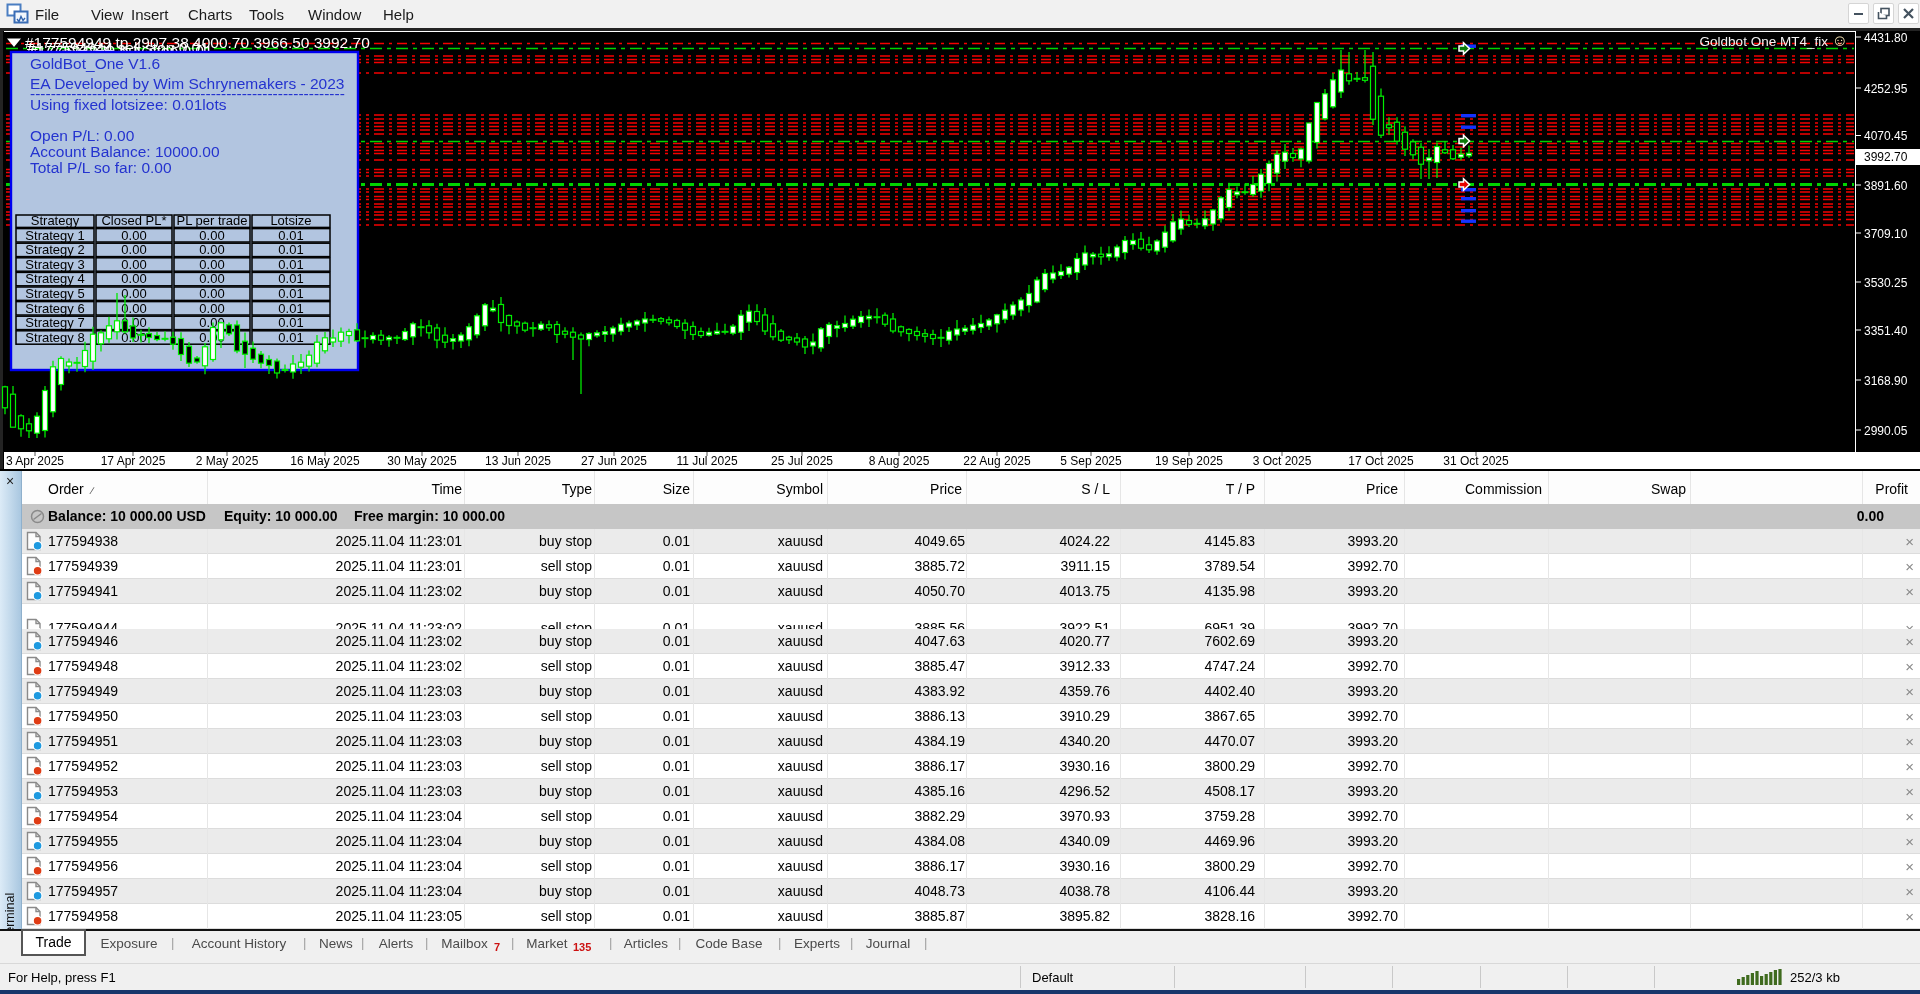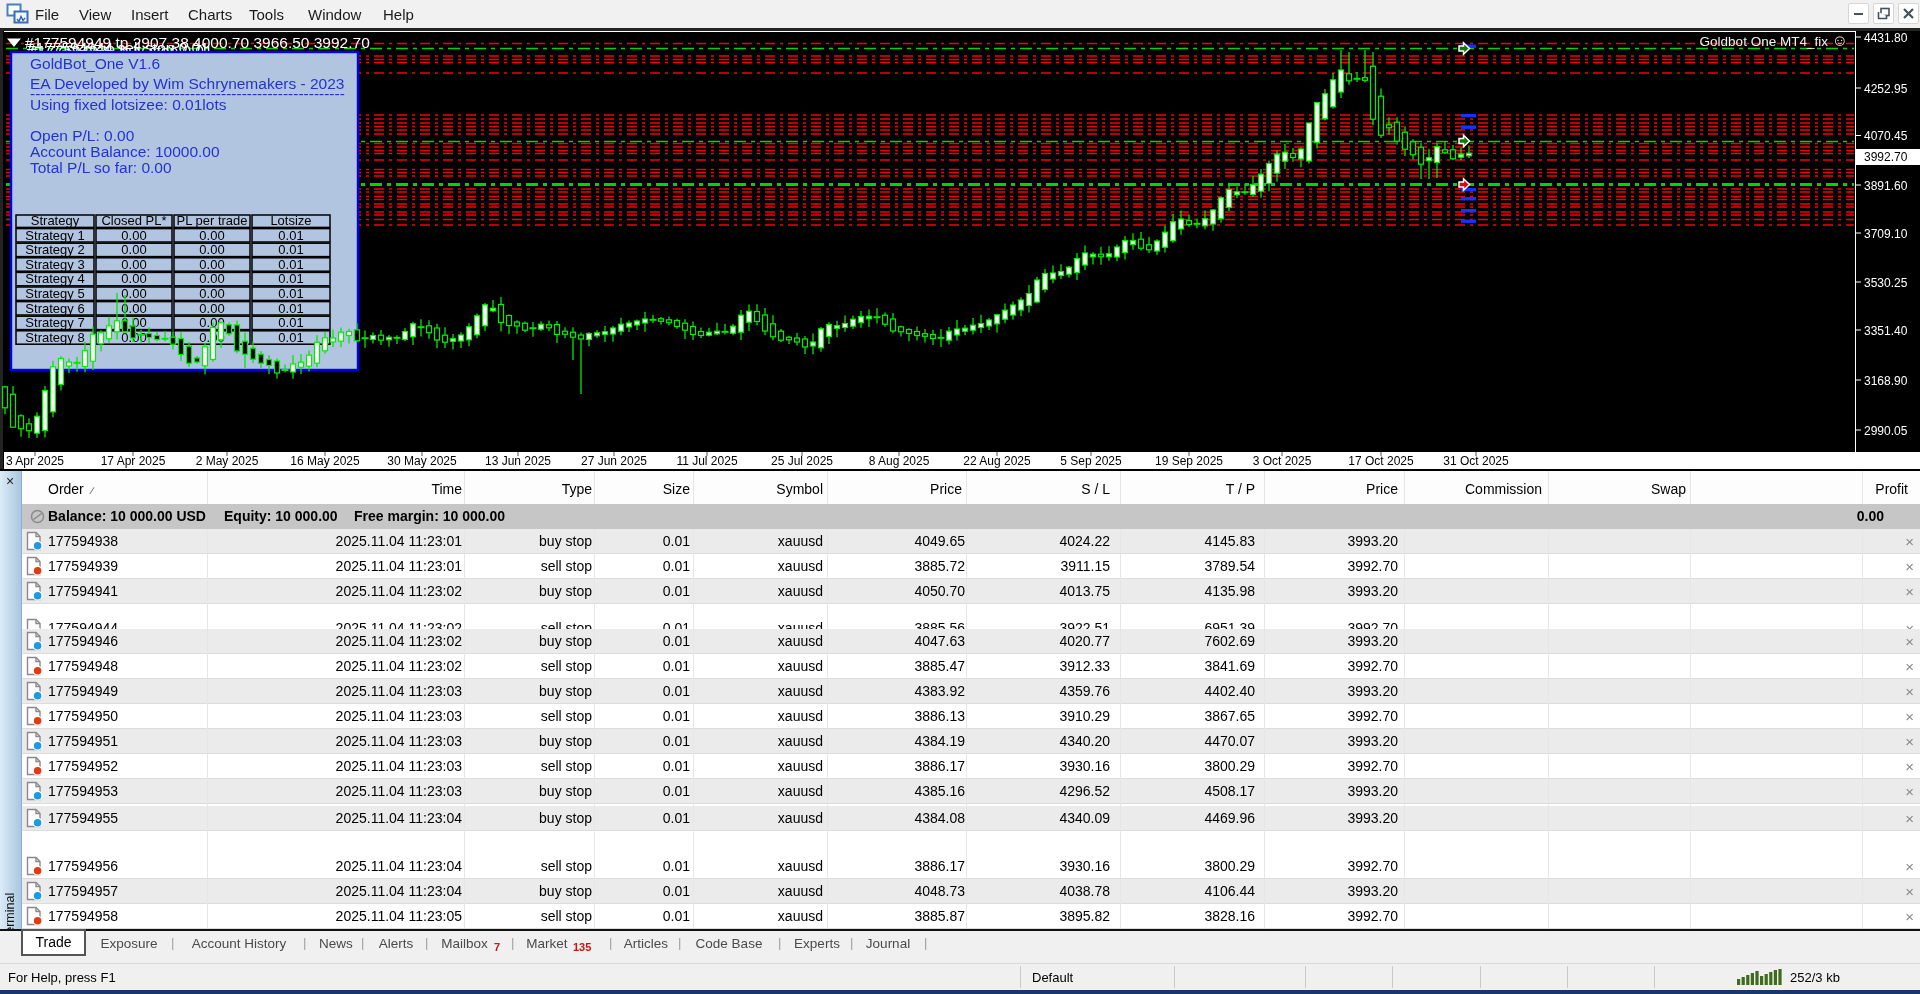--- a/index.html
+++ b/index.html
@@ -39,21 +39,21 @@
 #navy{position:absolute;left:0;top:990px;width:1920px;height:4px;background:#17366b}
 </style></head>
 <body>
 <div id="menubar">
 <svg style="position:absolute;left:6px;top:3px" width="23" height="22" viewBox="0 0 23 22">
       <rect x="1.5" y="1.5" width="13" height="11" fill="#fff" stroke="#4a7ec2" stroke-width="2"></rect>
       <rect x="8.5" y="8.5" width="13" height="11" fill="#f2f7fd" stroke="#3a6db5" stroke-width="2"></rect>
       <path d="M11 16 l2 2.5 2-5 2 4 2-2.5" stroke="#2f62ad" fill="none" stroke-width="1.4"></path>
     </svg>
 <span class="mi" style="left:35px">File</span>
-<span class="mi" style="left:79px">View</span>
+<span class="mi" style="left:91px">View</span>
 <span class="mi" style="left:131px">Insert</span>
 <span class="mi" style="left:188px">Charts</span>
 <span class="mi" style="left:249px">Tools</span>
 <span class="mi" style="left:308px">Window</span>
 <span class="mi" style="left:383px">Help</span>
 <div id="winbtns"><span class="wb"><svg width="19" height="19">
           <line x1="5" y1="10" x2="14" y2="10" stroke="#44525f" stroke-width="2"></line>
         </svg></span><span class="wb"><svg width="19" height="19">
           <rect x="7" y="4.5" width="8" height="7" fill="none" stroke="#44525f" stroke-width="1.6"></rect>
           <path d="M4.5 8 v6.5 h8 v-2.5" fill="#fff" stroke="#44525f" stroke-width="1.6"></path>
@@ -573,21 +573,21 @@
         <path d="M11 1.5v4h4" fill="none" stroke="#8a8a8a" stroke-width="1.4"></path>
         <circle cx="12.6" cy="14.8" r="4.4" fill="#e03c14" stroke="#fff" stroke-width="1.2"></circle>
       </svg></span>
 <span class="c ol">177594948</span>
     <span class="c r" style="right:1458px">2025.11.04 11:23:02</span>
     <span class="c r" style="right:1328px">sell stop</span>
     <span class="c r" style="right:1230px">0.01</span>
     <span class="c r" style="right:1097px">xauusd</span>
     <span class="c r" style="right:955px">3885.47</span>
     <span class="c r" style="right:810px">3912.33</span>
-    <span class="c r" style="right:665px">3841.69</span>
+    <span class="c r" style="right:665px">4747.24</span>
     <span class="c r" style="right:522px">3992.70</span>
     <span class="xbtn">×</span>
 </div>
 <div class="trow odd" style="top:679px">
 <span class="doc"><svg width="18" height="20" viewBox="0 0 18 20">
         <path d="M2.5 1.5h8.5l4 4v13H2.5z" fill="#fdfdfd" stroke="#8a8a8a" stroke-width="1.4"></path>
         <path d="M11 1.5v4h4" fill="none" stroke="#8a8a8a" stroke-width="1.4"></path>
         <circle cx="12.6" cy="14.8" r="4.4" fill="#1e9ae0" stroke="#fff" stroke-width="1.2"></circle>
       </svg></span>
 <span class="c ol">177594949</span>
@@ -679,21 +679,21 @@
     <span class="c r" style="right:1458px">2025.11.04 11:23:04</span>
     <span class="c r" style="right:1328px">sell stop</span>
     <span class="c r" style="right:1230px">0.01</span>
     <span class="c r" style="right:1097px">xauusd</span>
     <span class="c r" style="right:955px">3882.29</span>
     <span class="c r" style="right:810px">3970.93</span>
     <span class="c r" style="right:665px">3759.28</span>
     <span class="c r" style="right:522px">3992.70</span>
     <span class="xbtn">×</span>
 </div>
-<div class="trow odd" style="top:806px">
+<div class="trow odd" style="top:829px">
 <span class="doc"><svg width="18" height="20" viewBox="0 0 18 20">
         <path d="M2.5 1.5h8.5l4 4v13H2.5z" fill="#fdfdfd" stroke="#8a8a8a" stroke-width="1.4"></path>
         <path d="M11 1.5v4h4" fill="none" stroke="#8a8a8a" stroke-width="1.4"></path>
         <circle cx="12.6" cy="14.8" r="4.4" fill="#1e9ae0" stroke="#fff" stroke-width="1.2"></circle>
       </svg></span>
 <span class="c ol">177594955</span>
     <span class="c r" style="right:1458px">2025.11.04 11:23:04</span>
     <span class="c r" style="right:1328px">buy stop</span>
     <span class="c r" style="right:1230px">0.01</span>
     <span class="c r" style="right:1097px">xauusd</span>

